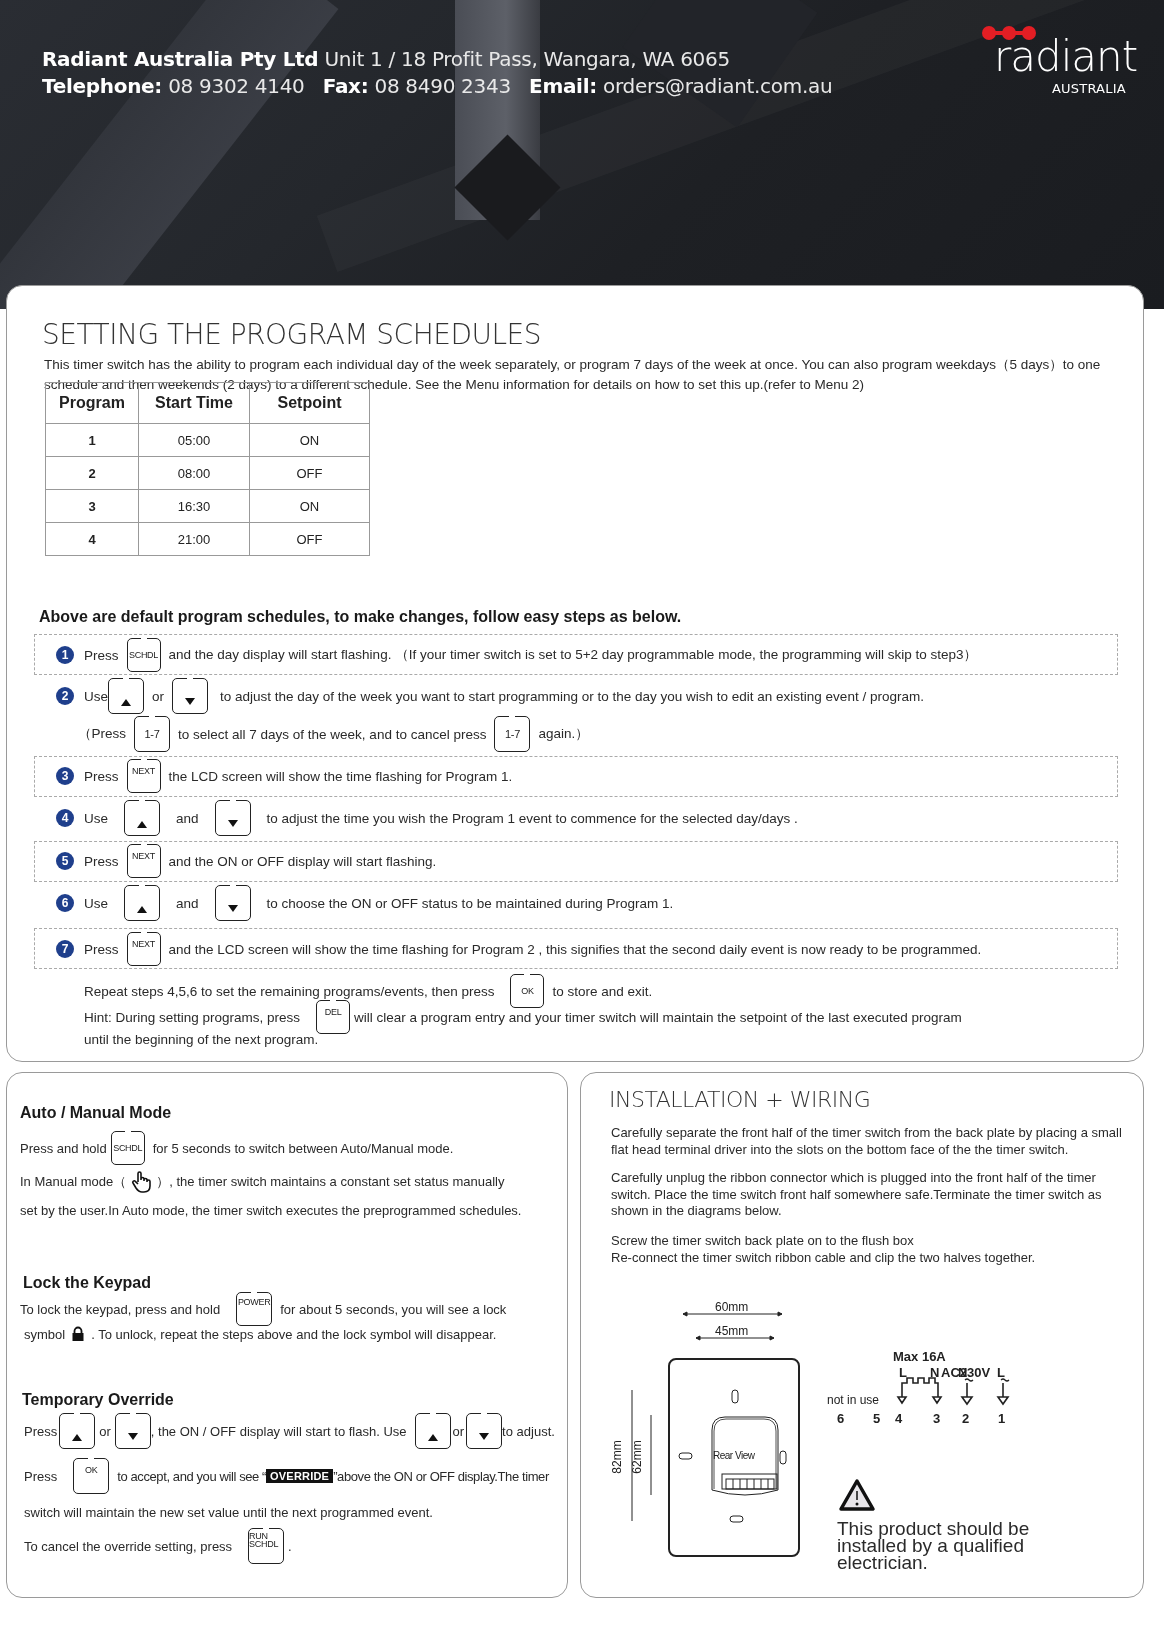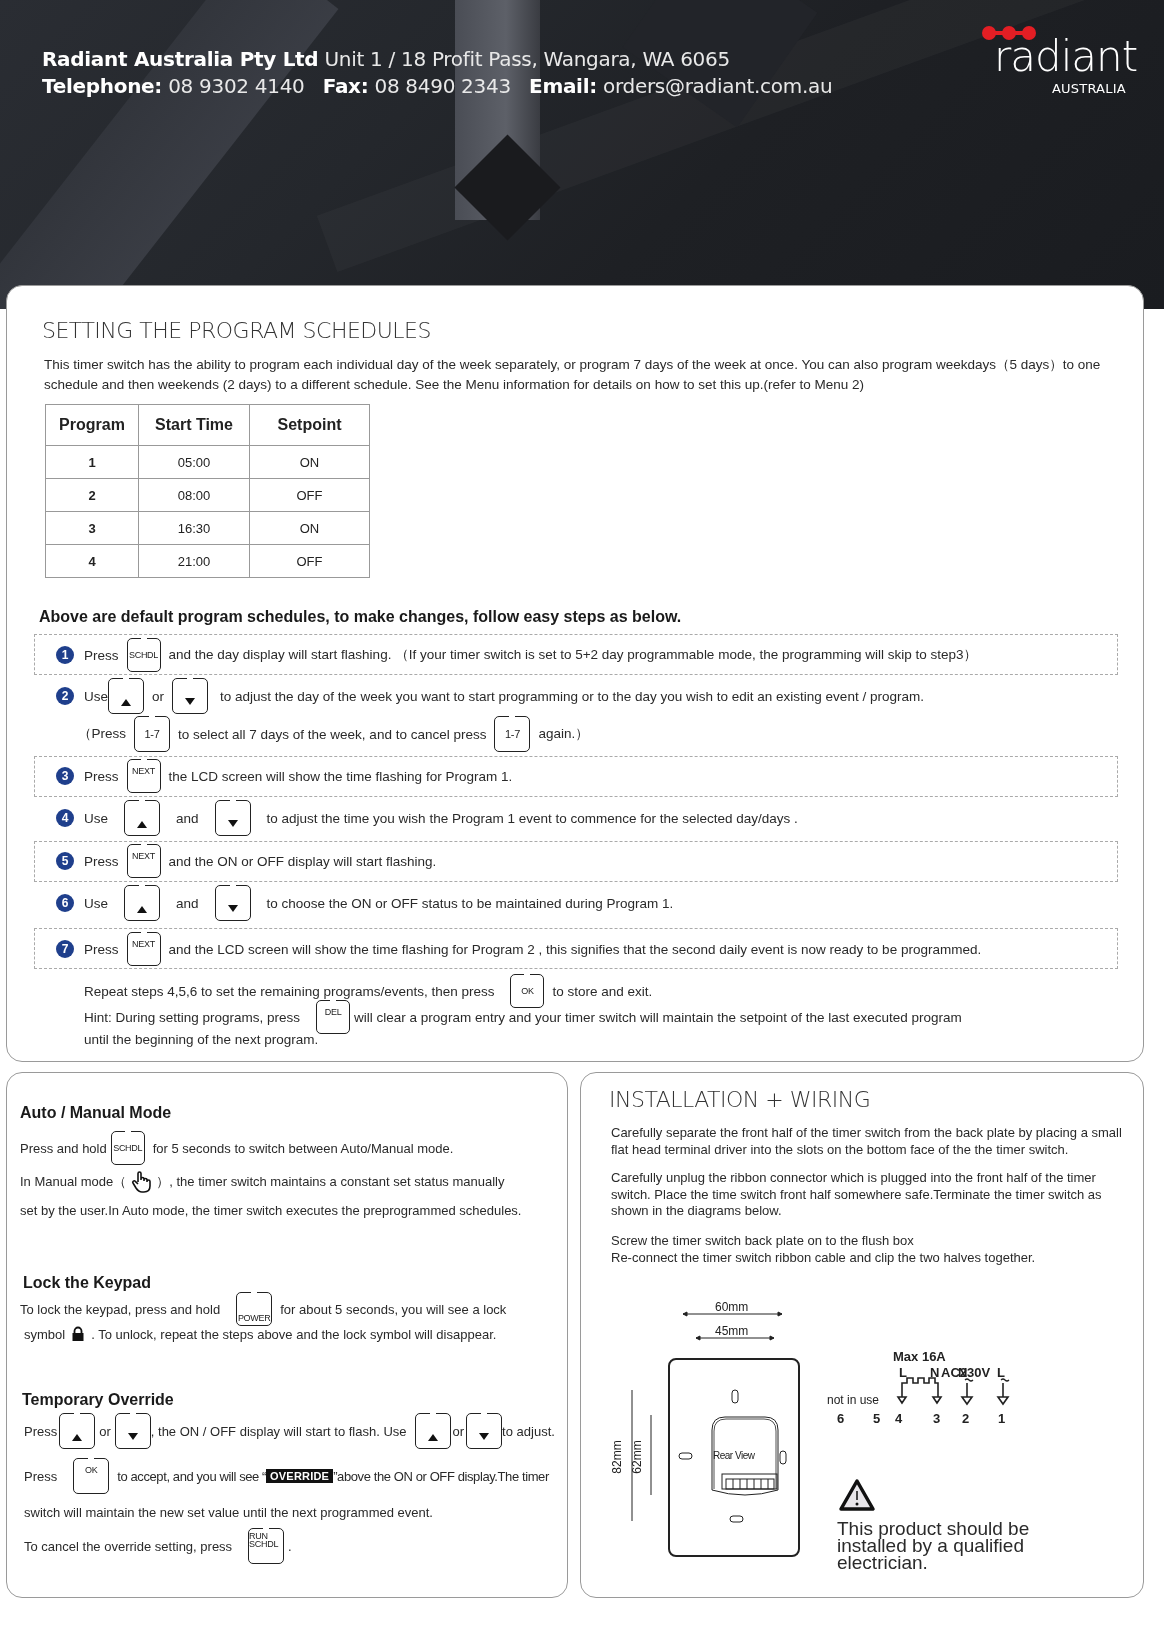--- a/index.html
+++ b/index.html
@@ -28,28 +28,28 @@
   .logo-word { position: absolute; left: 14px; top: 8px; color: #fff; font-family: "DejaVu Sans", sans-serif; font-size: 42px; font-weight: 200; letter-spacing: -1px; }
   .logo-sub { position: absolute; left: 72px; top: 57px; color: #fff; font-family: "DejaVu Sans", sans-serif; font-size: 13px; letter-spacing: 0.2px; }
 
   
   .panel { position: absolute; border: 1px solid #9a9a9a; border-radius: 16px; background: #fff; }
   .panel-top { left: 6px; top: 285px; width: 1138px; height: 777px; }
   .panel-bl { left: 6px; top: 1072px; width: 562px; height: 526px; }
   .panel-br { left: 580px; top: 1072px; width: 564px; height: 526px; }
 
   .section-title { position: absolute; font-family: "DejaVu Sans", sans-serif; font-weight: 300; color: #333; letter-spacing: -0.5px; white-space: nowrap; }
-  .t-sched { left: 42px; top: 318px; font-size: 22px; }
+  .t-sched { left: 42px; top: 318px; font-size: 28px; }
   .t-install { left: 609px; top: 1087px; font-size: 22px; }
 
   .para { position: absolute; font-size: 13.5px; line-height: 20px; color: #2a2a2a; }
   .intro { left: 44px; top: 355px; width: 1080px; }
 
   
-  .prog-table { position: absolute; left: 45px; top: 404px; border-collapse: collapse; font-size: 14px; padding-left: 26px; }
+  .prog-table { position: absolute; left: 45px; top: 382px; border-collapse: collapse; font-size: 14px; padding-left: 26px; }
   .prog-table th, .prog-table td { border: 1px solid #999; text-align: center; }
   .prog-table th { height: 41px; font-size: 16px; font-weight: bold; color: #222; }
   .prog-table td { height: 33px; font-size: 13px; color: #222; }
   .prog-table td.num { font-weight: bold; }
   .prog-table .c1 { width: 93px; } .prog-table .c2 { width: 111px; } .prog-table .c3 { width: 120px; }
 
   .steps-head { position: absolute; left: 39px; top: 608px; font-size: 16px; font-weight: bold; color: #1a1a1a; white-space: nowrap; }
 
   .dashbox { position: absolute; left: 34px; width: 1084px; border: 1.5px dashed #aaa; }
   .step { position: absolute; left: 56px; height: 36px; display: flex; align-items: center; font-size: 13.5px; color: #2a2a2a; white-space: nowrap; }
@@ -58,21 +58,21 @@
 
   
   .key { display: inline-flex; align-items: center; justify-content: center; border: 1.6px solid #222; border-radius: 5px; background: #fff; position: relative; flex: none; font-size: 9px; color: #222; letter-spacing: -0.3px; font-family: "Liberation Sans", sans-serif; }
   .key::before { content: ""; position: absolute; top: -2px; left: 50%; width: 6px; height: 3px; background: #fff; transform: translateX(-50%); }
   .key.sm { width: 34px; height: 34px; }
   .key.md { width: 36px; height: 36px; }
   .key.tri-up::after { content: ""; border-left: 5px solid transparent; border-right: 5px solid transparent; border-bottom: 7px solid #111; position: absolute; bottom: 7px; }
   .key.tri-dn::after { content: ""; border-left: 5px solid transparent; border-right: 5px solid transparent; border-top: 7px solid #111; position: absolute; bottom: 8px; }
   .key .kl { position: relative; z-index: 1; }
   .key.top-lbl { align-items: flex-start; padding-top: 6px; }
-  .key.bot-lbl { align-items: flex-end; padding-bottom: 2px; }
+  .key.bot-lbl { align-items: flex-end; padding-bottom: 18px; }
 
   .foot-note { position: absolute; left: 84px; font-size: 13.5px; color: #2a2a2a; white-space: nowrap; display: flex; align-items: center; }
 
   
   .sub-head { position: absolute; font-size: 16px; font-weight: bold; color: #1a1a1a; white-space: nowrap; }
   .line { position: absolute; display: flex; align-items: center; font-size: 13px; color: #2a2a2a; white-space: nowrap; }
 
   .override-tag { background: #111; color: #fff; font-weight: bold; font-size: 11px; padding: 1px 4px; letter-spacing: 0.2px; }
 
   

